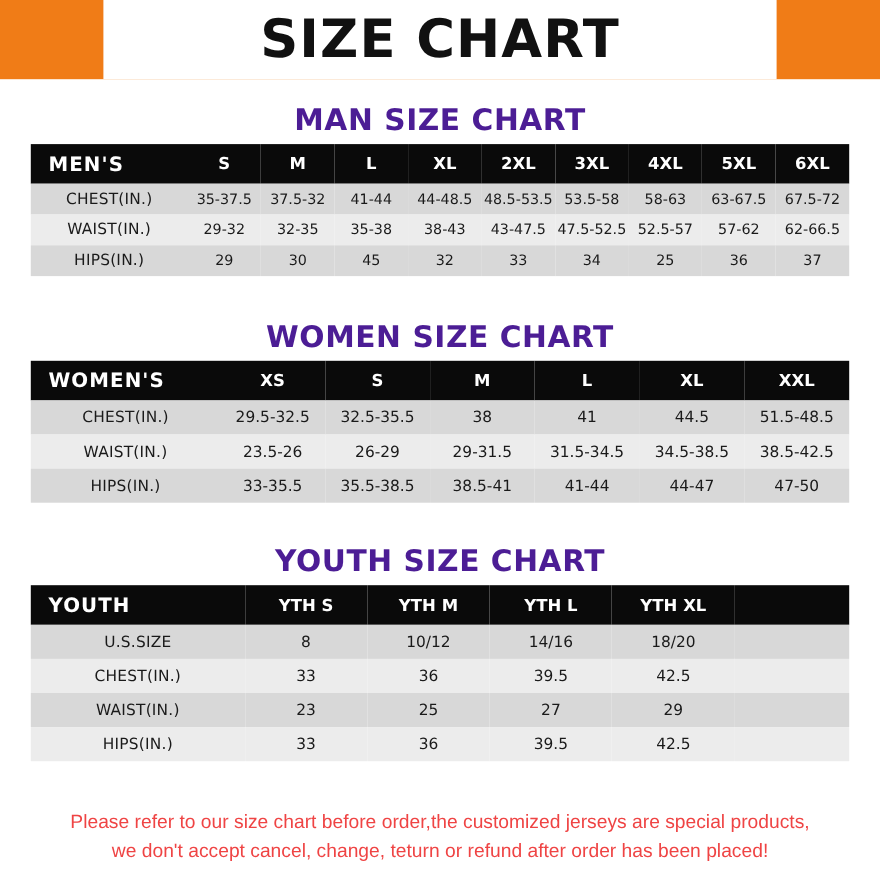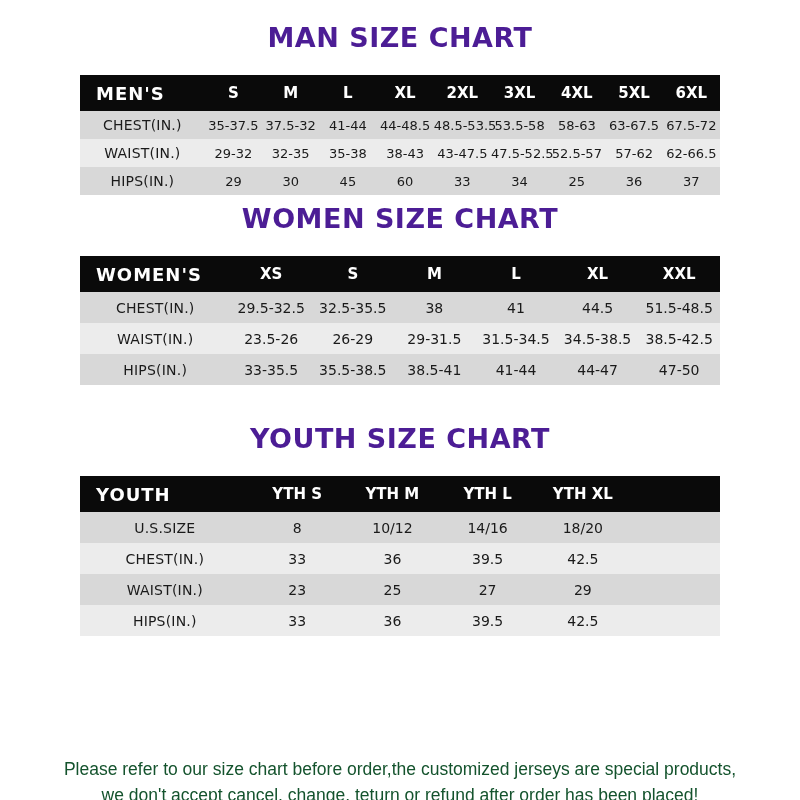--- a/index.html
+++ b/index.html
@@ -49,27 +49,27 @@
   
   .section-title {
     text-align: center;
     font-family: "DejaVu Sans", sans-serif;
     font-weight: bold;
     font-size: 27px;
     color: #4c1d95;
     letter-spacing: 0.5px;
   }
   .sec-man-title { margin-top: 22px; }
-  .sec-women-title { margin-top: 8px; }
+  .sec-women-title { margin-top: 40px; }
   .sec-youth-title { margin-top: 38px; }
 
   
   .tbl-wrap {
-    width: 640px;
-    margin: 22px auto 0 auto;
+    width: 744px;
+    margin: 6px auto 0 auto;
   }
   table.size-table {
     width: 100%;
     border-collapse: collapse;
     table-layout: fixed;
   }
   table.size-table th,
   table.size-table td {
     text-align: center;
     font-family: "DejaVu Sans", sans-serif;
@@ -110,34 +110,39 @@
   .youth-table thead th { height: 38px; }
   .women-table thead th { height: 38px; }
 
   
   .footer-note {
     position: absolute;
     left: 0;
     right: 0;
     bottom: 14px;
     text-align: center;
-    color: #14532d;
+    color: #ef4444;
     font-family: "Liberation Sans", sans-serif;
     font-size: 17.5px;
     line-height: 1.5;
     padding: 0 18px;
     box-sizing: border-box;
   }
   .footer-note div { white-space: nowrap; }
 </style>
 </head>
 <body>
 
 <div class="page">
 
+  <div class="banner">
+    <div class="banner-inner">
+      <div class="banner-title">SIZE CHART</div>
+    </div>
+  </div>
 
   <div class="section-title sec-man-title">MAN SIZE CHART</div>
   <div class="tbl-wrap">
     <table class="size-table men-table">
       <thead>
         <tr>
           <th class="corner" style="width:17%">MEN'S</th>
           <th>S</th>
           <th>M</th>
           <th>L</th>
@@ -172,21 +177,21 @@
           <td>47.5-52.5</td>
           <td>52.5-57</td>
           <td>57-62</td>
           <td>62-66.5</td>
         </tr>
         <tr class="odd">
           <td class="rowhead">HIPS(IN.)</td>
           <td>29</td>
           <td>30</td>
           <td>45</td>
-          <td>60</td>
+          <td>32</td>
           <td>33</td>
           <td>34</td>
           <td>25</td>
           <td>36</td>
           <td>37</td>
         </tr>
       </tbody>
     </table>
   </div>
 

